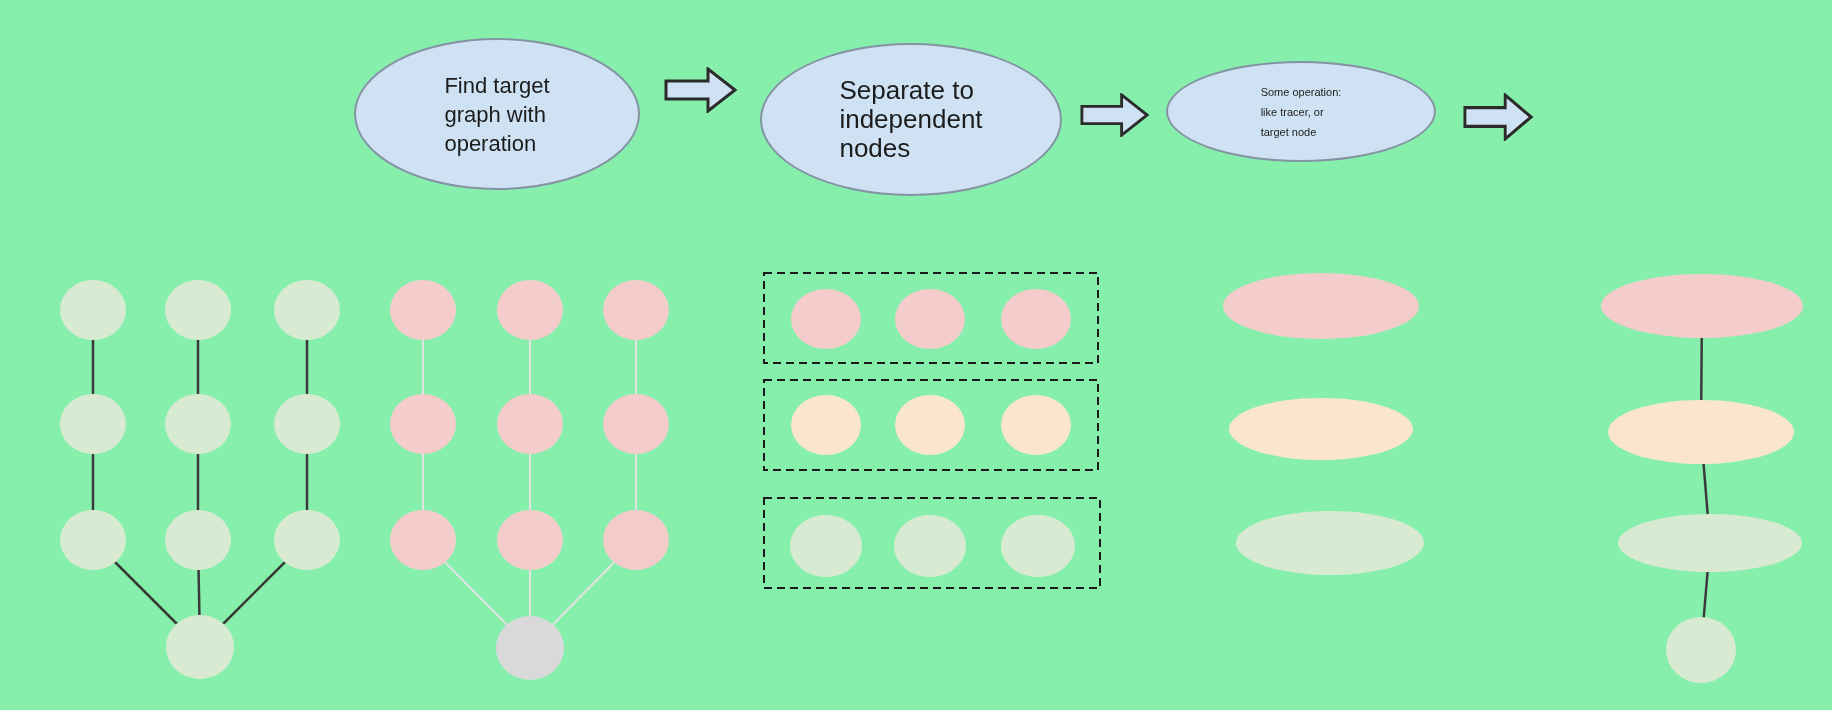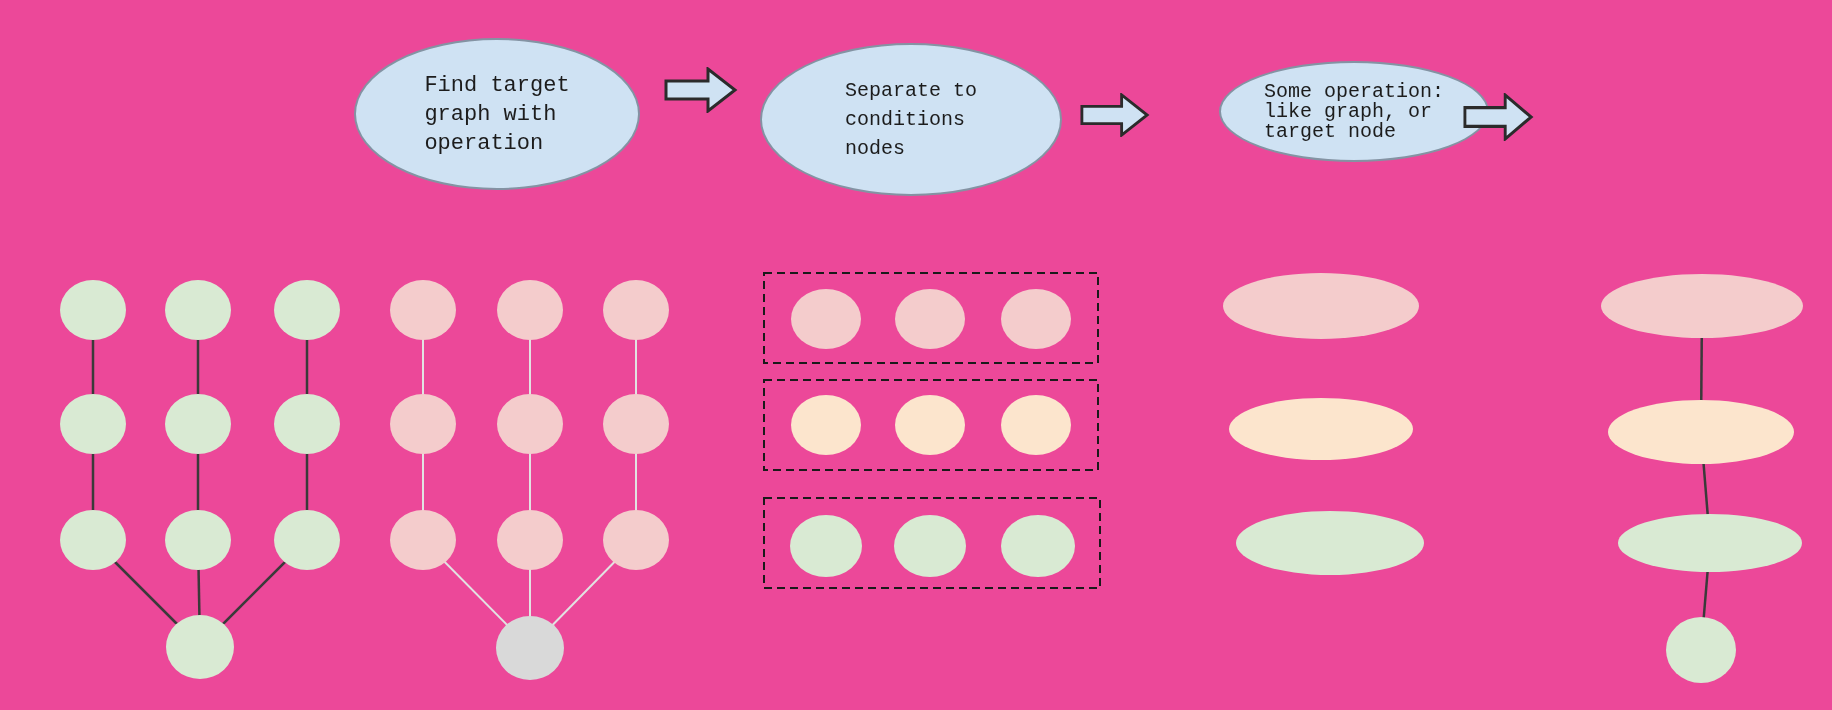--- a/index.html
+++ b/index.html
@@ -1,40 +1,40 @@
 <!DOCTYPE html>
 <html style="--blue: #cfe2f3; --blue-border: #8493a3; --arrow-border: #2b2b2b; --text: #1c1c1c; --green: #d9ead3; --red: #f4cccc; --orange: #fce5cd; --gray: #d9d9d9; --edge-dark: #3a3a3a; --edge-light: #e2e2e2; --box-border: #1a1a1a;"><head>
 <meta charset="utf-8">
 <style>
   html, body { margin: 0; padding: 0; background: #ffffff; }
   #canvas {
     position: relative;
     width: 1832px;
     height: 710px;
-    background: #ec4899;
-    font-family: Liberation Mono, monospace;
+    background: #86efac;
+    font-family: Liberation Sans, sans-serif;
     overflow: hidden;
   }
   
   .flow-step {
     position: absolute;
     border-radius: 50%;
     background: var(--blue);
     border: 2px solid var(--blue-border);
     box-sizing: border-box;
     display: flex;
     align-items: center;
     justify-content: center;
     color: var(--text);
   }
   .flow-step .lines { text-align: left; }
   .flow-step .line { display: block; }
   #step-find     { left: 354px;  top: 38px; width: 286px; height: 152px; font-size: 22px; line-height: 29px; }
-  #step-separate { left: 760px;  top: 43px; width: 302px; height: 153px; font-size: 20px; line-height: 29px; }
-  #step-op       { left: 1219px; top: 61px; width: 270px; height: 101px; font-size: 20px; line-height: 20px; }
+  #step-separate { left: 760px;  top: 43px; width: 302px; height: 153px; font-size: 26px; line-height: 29px; }
+  #step-op       { left: 1166px; top: 61px; width: 270px; height: 101px; font-size: 11px; line-height: 20px; }
   #step-update   { left: 1548px; top: 63px; width: 274px; height: 103px; font-size: 22px; line-height: 29px; }
   .flow-arrow { position: absolute; }
   #arrow-1 { left: 664px;  top: 67px; width: 74px; height: 46px; }
   #arrow-2 { left: 1080px; top: 93px; width: 70px; height: 44px; }
   #arrow-3 { left: 1463px; top: 93px; width: 71px; height: 48px; }
   .flow-arrow polygon {
     fill: var(--blue);
     stroke: var(--arrow-border);
     stroke-width: 3;
     stroke-linejoin: miter;
@@ -128,33 +128,33 @@
     </div>
   </div>
 
   <svg class="flow-arrow" id="arrow-1" viewBox="0 0 74 46" preserveAspectRatio="none">
     <polygon points="2,14 44,14 44,2 71,23 44,44 44,32 2,32"></polygon>
   </svg>
 
   <div class="flow-step" id="step-separate">
     <div class="lines">
       <span class="line">Separate to</span>
-      <span class="line">conditions</span>
+      <span class="line">independent</span>
       <span class="line">nodes</span>
     </div>
   </div>
 
   <svg class="flow-arrow" id="arrow-2" viewBox="0 0 74 46" preserveAspectRatio="none">
     <polygon points="2,14 44,14 44,2 71,23 44,44 44,32 2,32"></polygon>
   </svg>
 
   <div class="flow-step" id="step-op">
     <div class="lines">
       <span class="line">Some operation:</span>
-      <span class="line">like graph, or</span>
+      <span class="line">like tracer, or</span>
       <span class="line">target node</span>
     </div>
   </div>
 
   <svg class="flow-arrow" id="arrow-3" viewBox="0 0 74 46" preserveAspectRatio="none">
     <polygon points="2,14 44,14 44,2 71,23 44,44 44,32 2,32"></polygon>
   </svg>
 
 
 </div>

